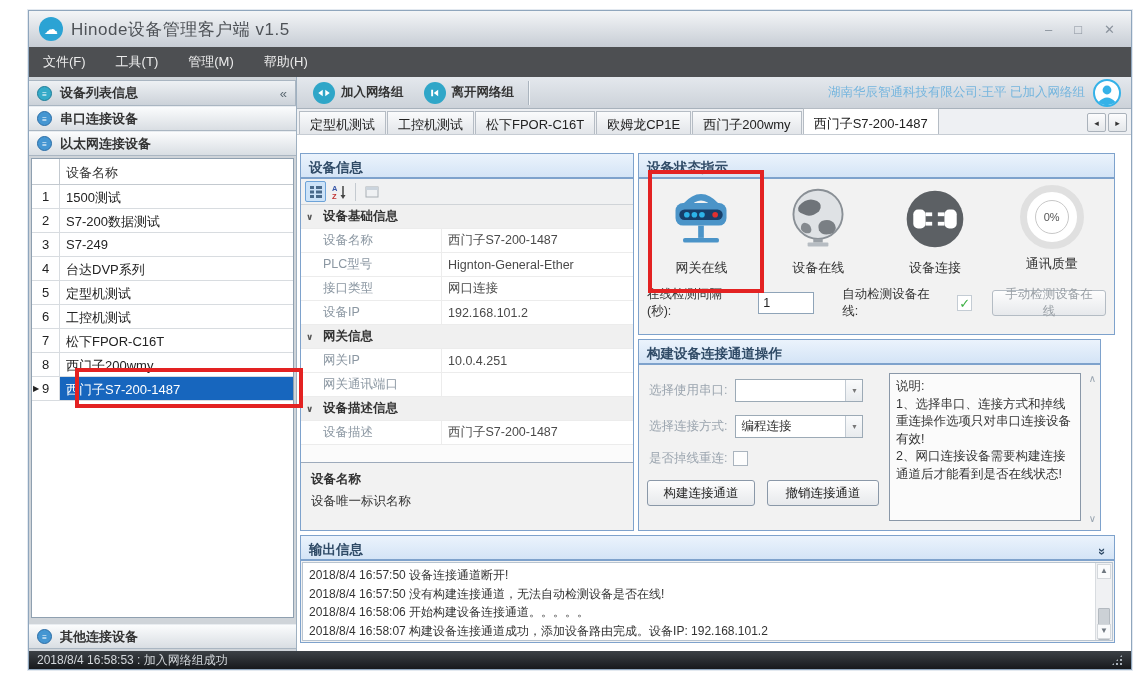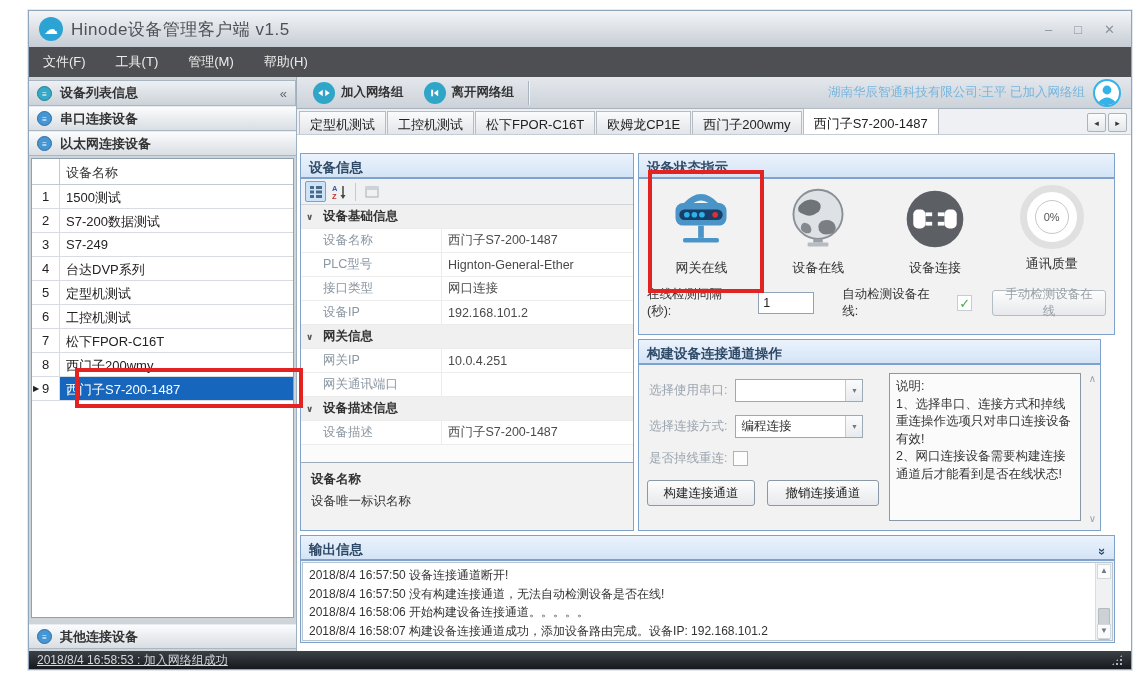--- a/index.html
+++ b/index.html
@@ -41,21 +41,21 @@
   .dev-head .name { flex:1; padding:5px 4px 0 6px; }
   .dev-row { height:24px; display:flex; border-bottom:1px solid #d8dce0; color:#222; }
   .dev-row .num { width:28px; border-right:1px solid #d8dce0; display:flex; align-items:center; justify-content:center; gap:1px; position:relative;}
   .dev-row .marker { visibility:hidden; font-size:8px; color:#222; position:absolute; left:1px; }
   .dev-row.selected .marker { visibility:visible; }
   .dev-row .name { flex:1; padding:4px 4px 0 6px; white-space:nowrap; overflow:hidden; }
   .dev-row.selected .name { background:#1766be; color:#fff; }
   .other-section { margin-top:6px; }
   
   .app-statusbar { height:18px; flex:none; background:linear-gradient(#3c4146,#17191c); color:#d4d8dc; font-size:12px;
-    display:flex; align-items:center; padding:0 8px;text-decoration:underline; }
+    display:flex; align-items:center; padding:0 8px; }
   .grip { margin-left:auto; width:12px; height:12px;
     background:radial-gradient(circle 1.4px, #aab2ba 1.2px, transparent 1.5px); background-size:4px 4px; background-position:0 0;
     clip-path:polygon(100% 0,100% 100%,0 100%); }
 
   
   .main { flex:1; position:relative; background:#fff; min-width:0; }
   .toolbar { position:absolute; left:0; top:0; right:0; height:32px; background:linear-gradient(#e4e8ed,#ccd2d9);
     border-bottom:1px solid #a8b2bc; display:flex; align-items:center; padding:0 6px; }
   .tool-btn { display:flex; align-items:center; gap:6px; padding:0 10px; height:28px; font-size:12.5px; font-weight:bold; color:#333; }
   .tb-sep { width:1px; height:24px; background:#aab4be; margin:0 4px; box-shadow:1px 0 0 #f2f5f8; }

